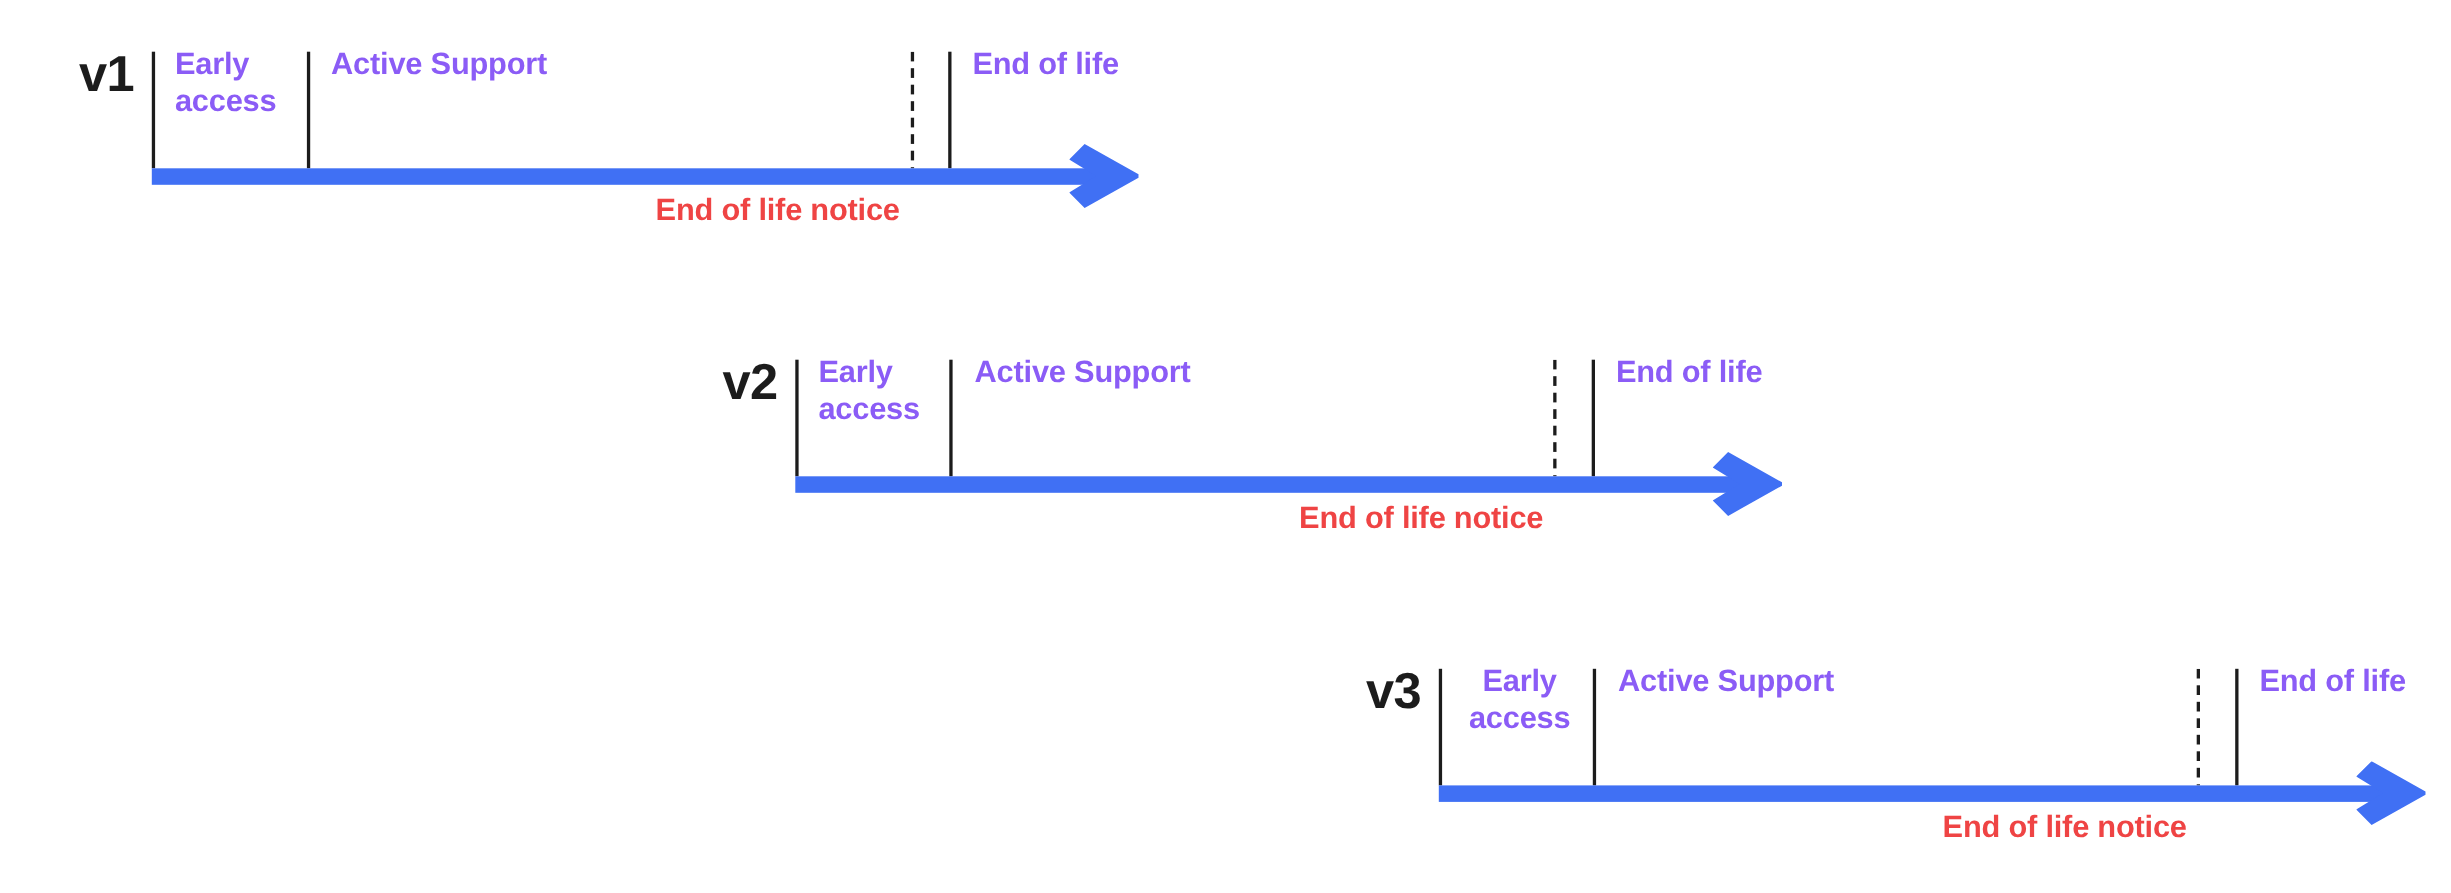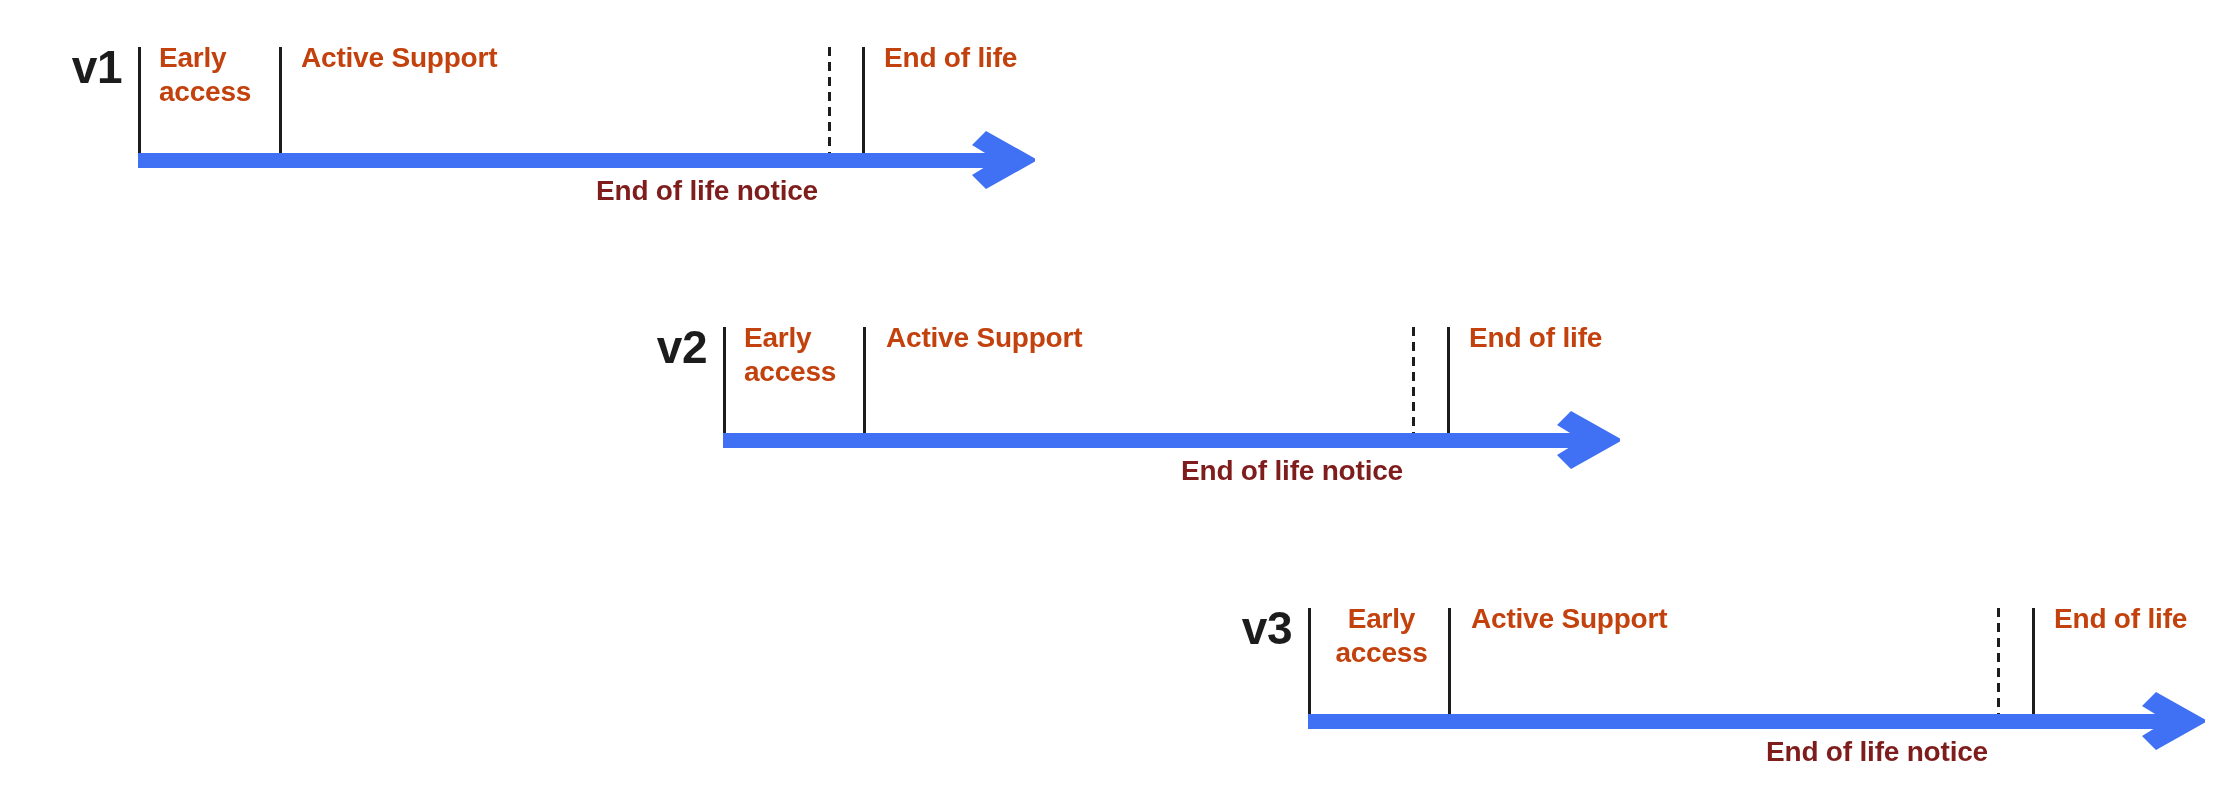--- a/index.html
+++ b/index.html
@@ -55,21 +55,21 @@
     background-position: left top;
     background-size: 3px 15px;
     background-repeat: repeat-y;
   }
 
   
   .phase-label {
     position: absolute;
     font-size: 28px;
     font-weight: 700;
-    color: #c2410c;
+    color: #8b5cf6;
     line-height: 34px;
     letter-spacing: -0.2px;
     white-space: pre-line;
   }
 
   
   .bar {
     position: absolute;
     height: 15px;
     background: #4070f4;
@@ -78,21 +78,21 @@
   
   .arrow-head {
     position: absolute;
   }
 
   
   .notice-label {
     position: absolute;
     font-size: 28px;
     font-weight: 700;
-    color: #7f1d1d;
+    color: #ef4444;
     letter-spacing: -0.2px;
     line-height: 1;
     white-space: nowrap;
   }
 </style>
 </head>
 <body>
 
 <div id="diagram">
 

